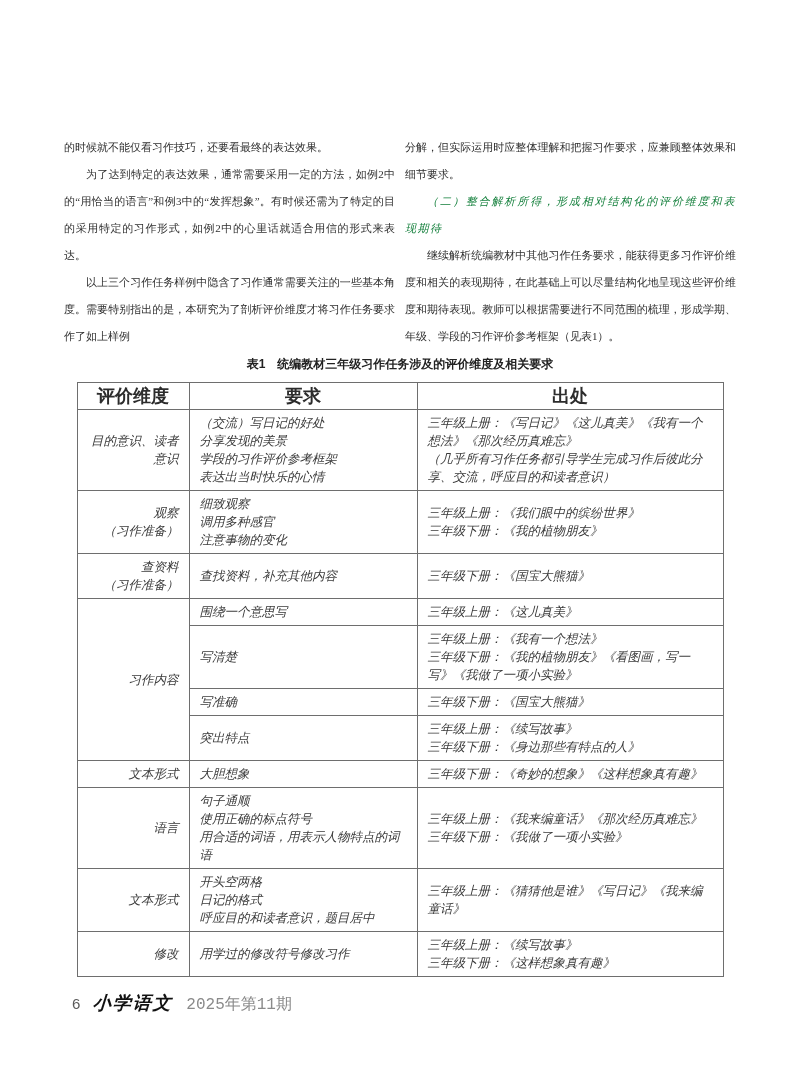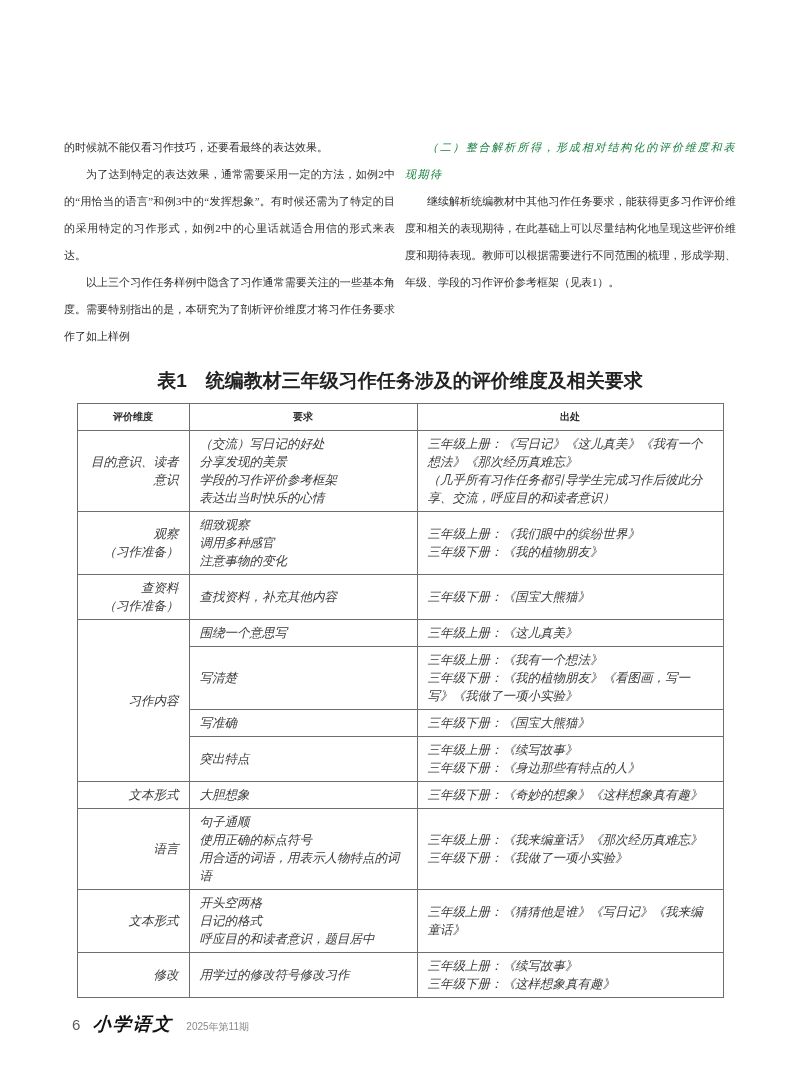--- a/index.html
+++ b/index.html
@@ -36,45 +36,45 @@
   }
   .col p { margin: 0; }
   .indent { text-indent: 2em; }
   .kai-heading {
     font-style: italic;
     letter-spacing: 1.5px;
     color: #15803d;
   }
   
   .table-title {
-    margin: 18px 0 9px 0;
+    margin: 6px 0 9px 0;
     text-align: center;
     font-family: "Liberation Sans", "DejaVu Sans", sans-serif;
     font-weight: bold;
-    font-size: 19px;
+    font-size: 12px;
     color: #222222;
   }
   table.eval {
     width: 646px;
     margin: 0 auto;
     border-collapse: collapse;
     table-layout: fixed;
     font-size: 12.5px;
     line-height: 18px;
     color: #3a3a3a;
   }
   table.eval th, table.eval td {
     border: 1px solid #6e6e6e;
     padding: 4px 10px;
     vertical-align: middle;
   }
   table.eval th {
     font-family: "Liberation Serif", serif;
     font-weight: bold;
-    font-size: 10px;
+    font-size: 18px;
     text-align: center;
     height: 18px;
     padding: 4px 10px;
     color: #2c2c2c;
   }
   col.c-dim { width: 112px; }
   col.c-req { width: 228px; }
   col.c-src { width: 306px; }
   td.dim-cell {
     text-align: right;
@@ -100,37 +100,38 @@
   .journal-logo {
     font-family: "DejaVu Serif", serif;
     font-weight: 900;
     font-style: italic;
     font-size: 18px;
     letter-spacing: 2px;
     color: #111111;
     transform: skewX(-4deg);
   }
   .issue-info {
-    font-family: Liberation Sans, sans-serif;
-    font-size: 10px;
+    font-family: Liberation Mono, monospace;
+    font-size: 16px;
     color: #8a8a8a;
   }
 </style>
 </head>
 <body>
 
 <div class="page">
 
   <div class="columns">
     <div class="col">
       <p>的时候就不能仅看习作技巧，还要看最终的表达效果。</p>
       <p class="indent">为了达到特定的表达效果，通常需要采用一定的方法，如例2中的“用恰当的语言”和例3中的“发挥想象”。有时候还需为了特定的目的采用特定的习作形式，如例2中的心里话就适合用信的形式来表达。</p>
       <p class="indent">以上三个习作任务样例中隐含了习作通常需要关注的一些基本角度。需要特别指出的是，本研究为了剖析评价维度才将习作任务要求作了如上样例</p>
     </div>
     <div class="col">
+      <p>分解，但实际运用时应整体理解和把握习作要求，应兼顾整体效果和细节要求。</p>
       <p class="indent kai-heading">（二）整合解析所得，形成相对结构化的评价维度和表现期待</p>
       <p class="indent">继续解析统编教材中其他习作任务要求，能获得更多习作评价维度和相关的表现期待，在此基础上可以尽量结构化地呈现这些评价维度和期待表现。教师可以根据需要进行不同范围的梳理，形成学期、年级、学段的习作评价参考框架（见表1）。</p>
     </div>
   </div>
 
   <div class="table-title">表1　统编教材三年级习作任务涉及的评价维度及相关要求</div>
 
   <table class="eval">
     <colgroup>
       <col class="c-dim">

